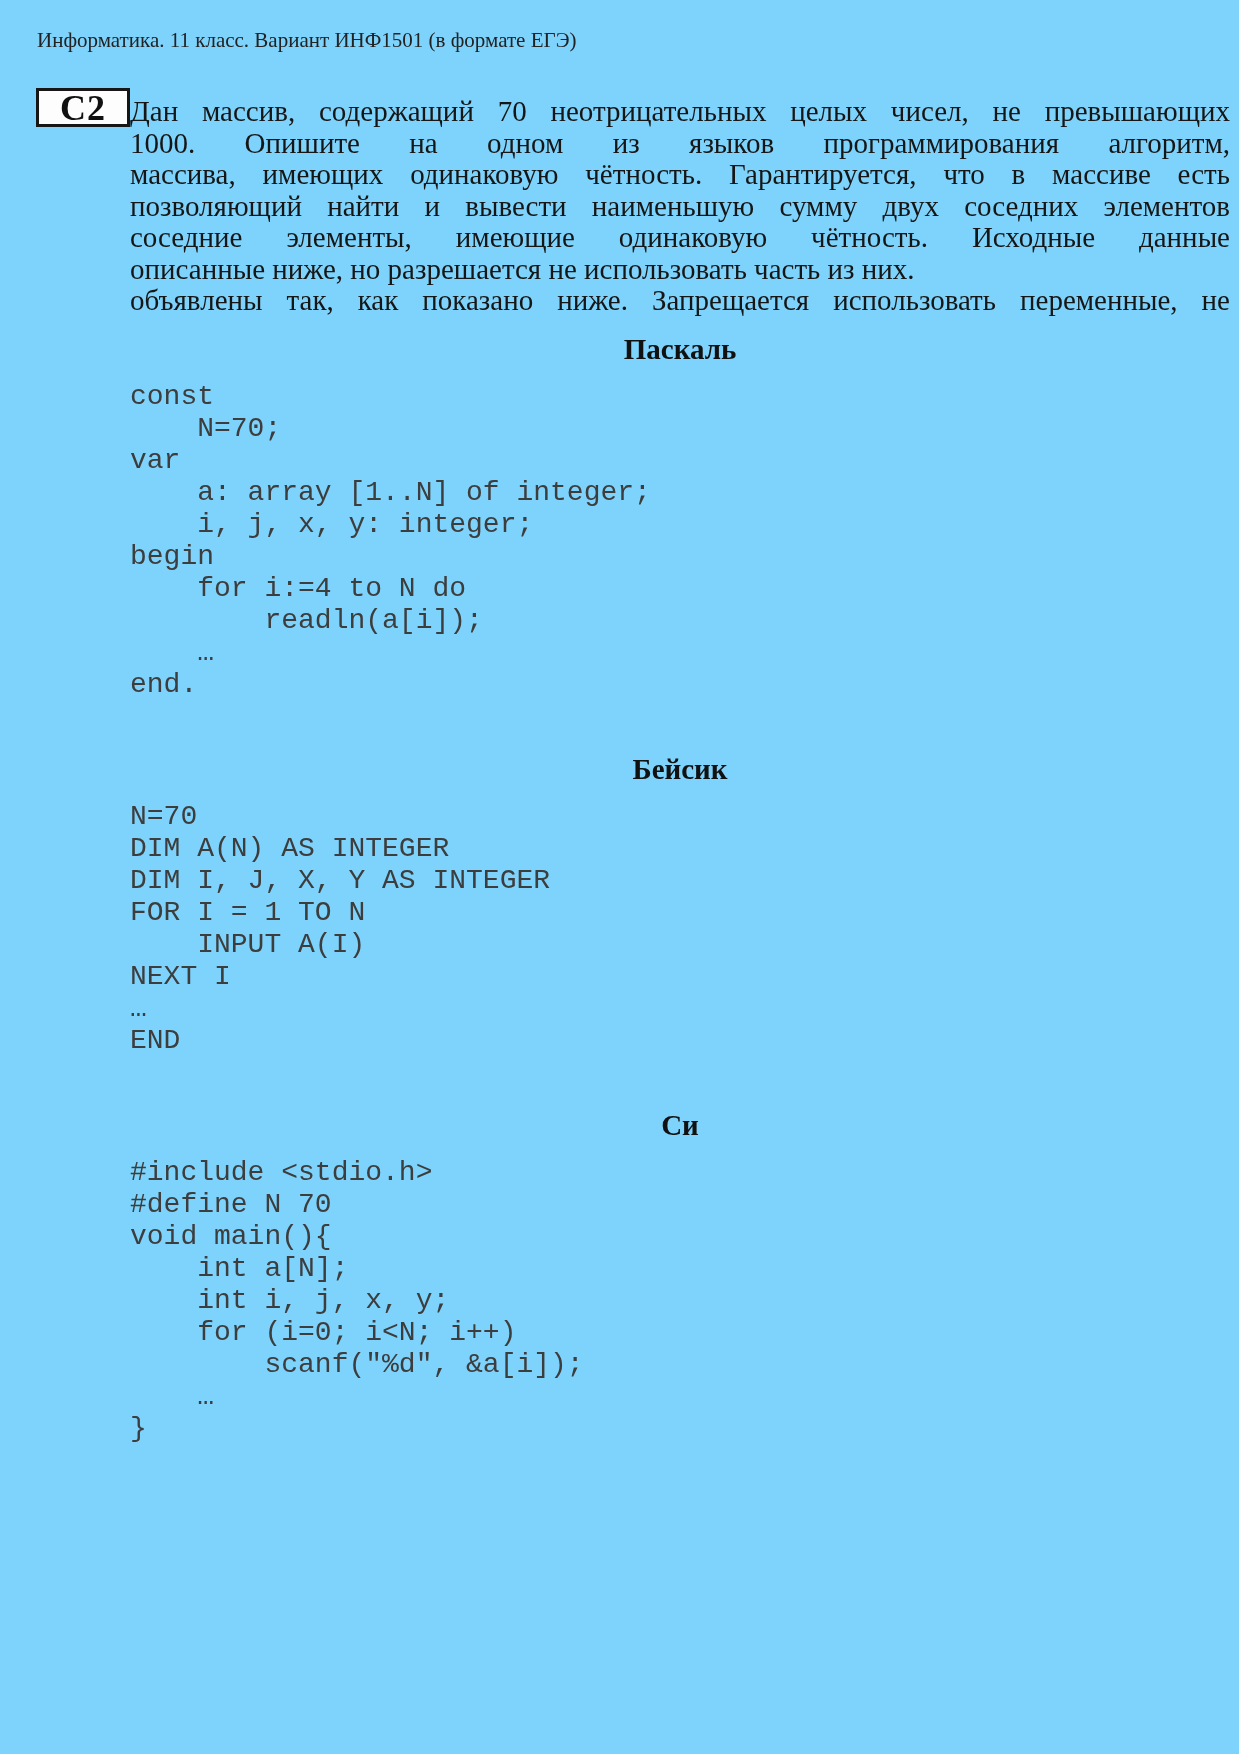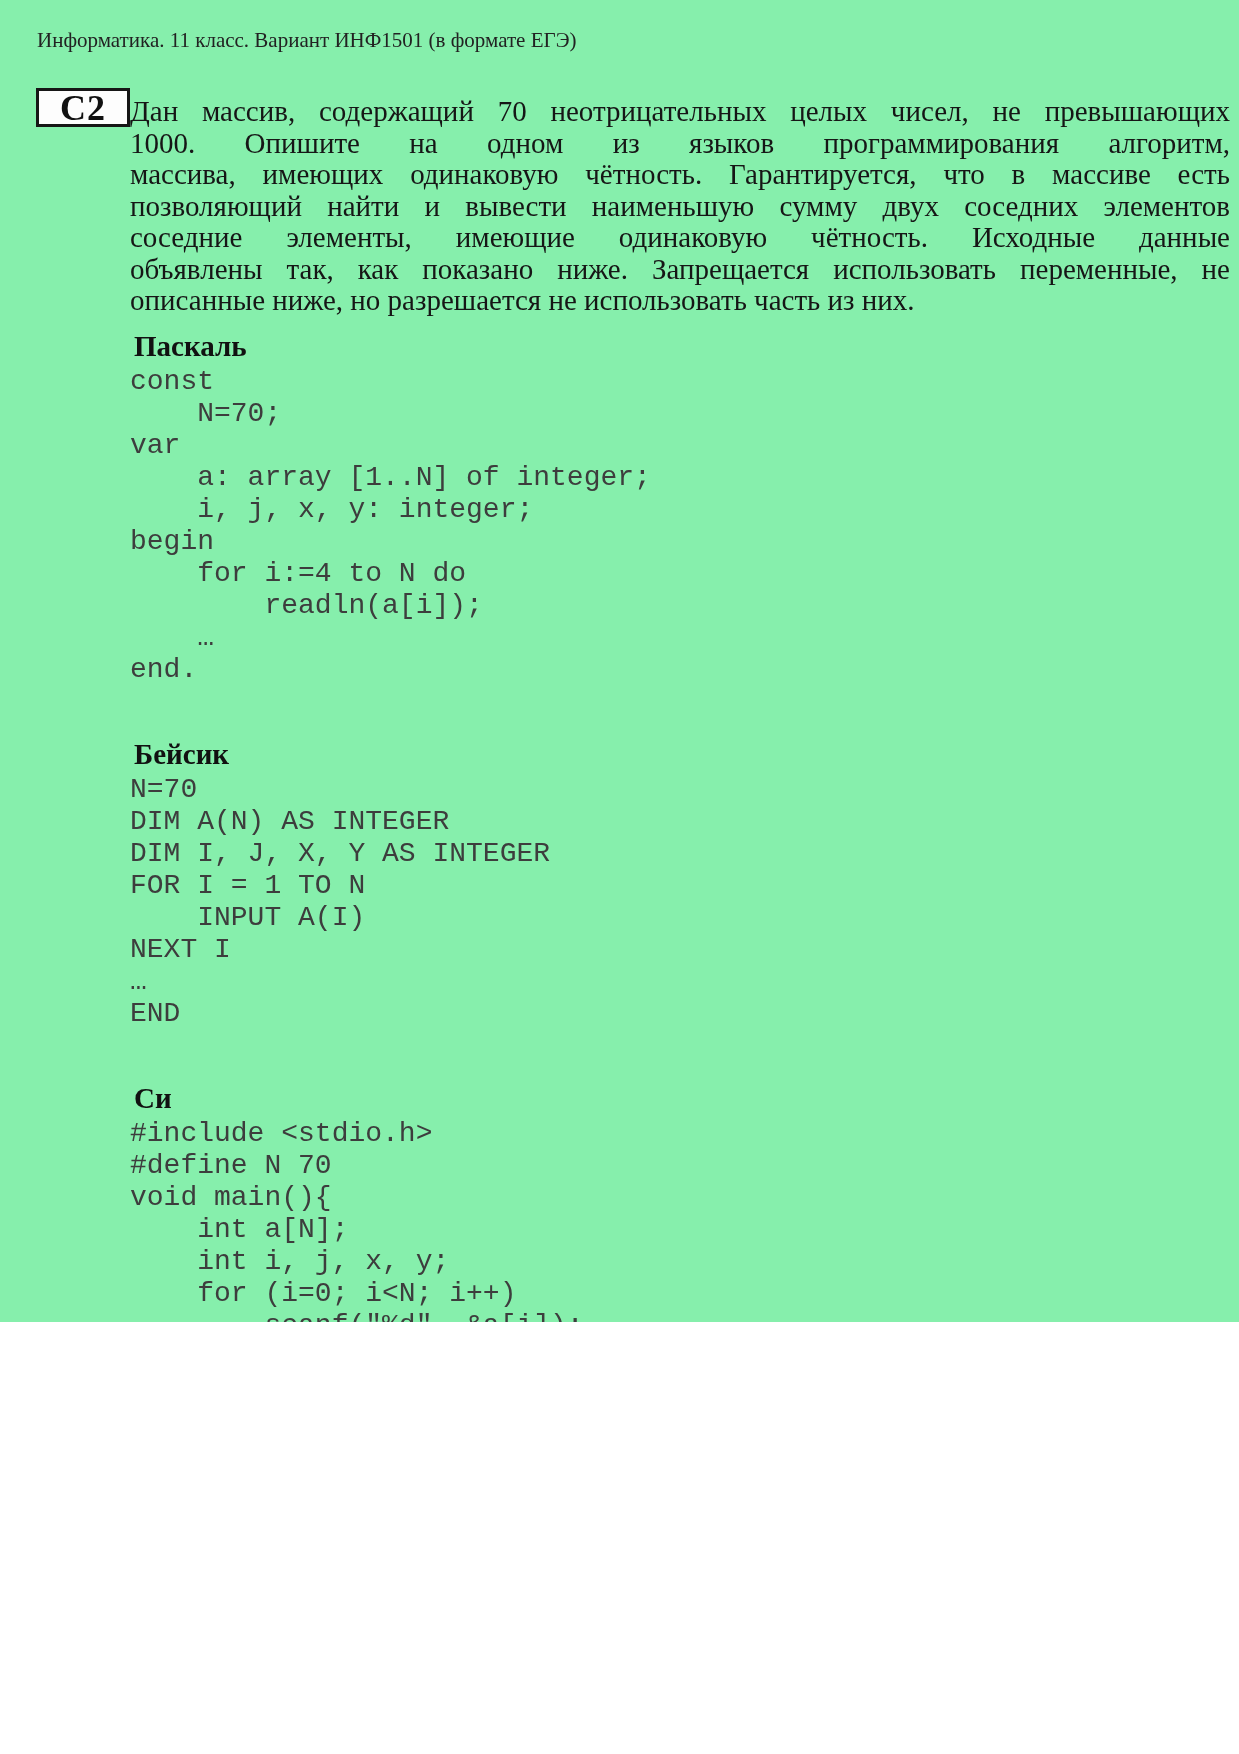--- a/index.html
+++ b/index.html
@@ -1,20 +1,20 @@
 <!DOCTYPE html>
 <html><head>
 <meta charset="utf-8">
 <style>
   html, body { margin: 0; padding: 0; background: #ffffff; }
   .page {
     position: relative;
     width: 1239px;
-    height: 1322px;
-    background: #86efac;
+    height: 1754px;
+    background: #7dd3fc;
     font-family: "Liberation Serif", "DejaVu Serif", serif;
     color: #1a1a1a;
     overflow: hidden;
   }
   .page-header {
     position: absolute;
     left: 37px;
     top: 27px;
     font-size: 21px;
     line-height: 26px;
@@ -49,25 +49,26 @@
     font-size: 29px;
     line-height: 31.5px;
     text-align: justify;
     text-align-last: justify;
     color: #161616;
   }
   .para-line.last { text-align-last: left; }
   .section { margin-top: 52px; }
   .section.first { margin-top: 13px; }
   .section-heading {
-    margin: 4px;
+    margin: 16px;
     font-size: 29px;
     font-weight: bold;
     line-height: 32px;
     color: #111111;
+    text-align: center;
   }
   .code-block {
     font-family: Liberation Mono, monospace;
     font-size: 28px;
     line-height: 32px;
     color: #3d3d3d;
   }
   .code-line {
     white-space: pre;
     min-height: 32px;
@@ -85,22 +86,22 @@
     <span class="task-label">С2</span>
   </div>
 
   <div class="content">
     <div class="task-paragraph" id="task-paragraph">
         <div class="para-line">Дан массив, содержащий 70 неотрицательных целых чисел, не превышающих</div>
         <div class="para-line">1000. Опишите на одном из языков программирования алгоритм,</div>
         <div class="para-line">массива, имеющих одинаковую чётность. Гарантируется, что в массиве есть</div>
         <div class="para-line">позволяющий найти и вывести наименьшую сумму двух соседних элементов</div>
         <div class="para-line">соседние элементы, имеющие одинаковую чётность. Исходные данные</div>
+        <div class="para-line last">описанные ниже, но разрешается не использовать часть из них.</div>
         <div class="para-line">объявлены так, как показано ниже. Запрещается использовать переменные, не</div>
-        <div class="para-line last">описанные ниже, но разрешается не использовать часть из них.</div>
       </div>
     <div id="sections">
         <div class="section first">
           <div class="section-heading">Паскаль</div>
           <div class="code-block">
             <div class="code-line">const</div>
             <div class="code-line">    N=70;</div>
             <div class="code-line">var</div>
             <div class="code-line">    a: array [1..N] of integer;</div>
             <div class="code-line">    i, j, x, y: integer;</div>

